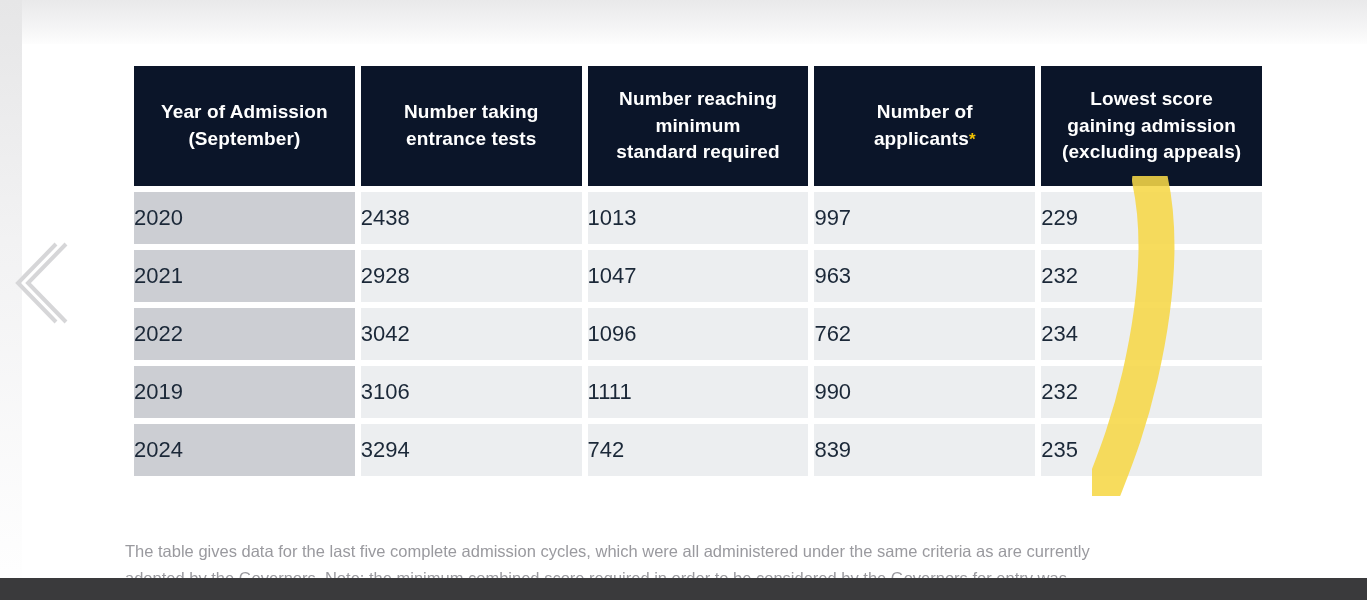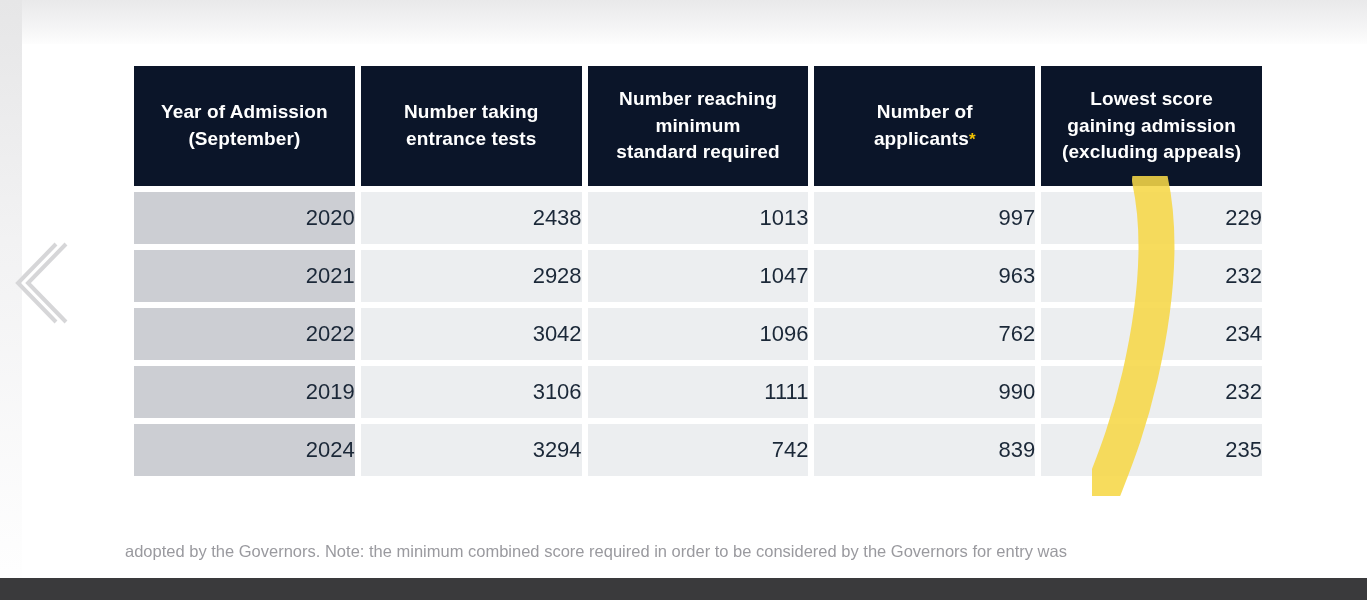--- a/index.html
+++ b/index.html
@@ -68,21 +68,21 @@
     letter-spacing: 0.1px;
   }
   table.admissions th .asterisk {
     color: #f2c200;
     font-size: 17px;
   }
   table.admissions td {
     background: #eceef0;
     color: #1b2838;
     font-size: 22px;
-    text-align: right;
+    text-align: left;
     vertical-align: middle;
     height: 52px;
     padding: 0;
     font-weight: normal;
   }
   table.admissions td.year-cell {
     background: #ccced3;
   }
 
   
@@ -212,16 +212,17 @@
   </table>
 </div>
 
 <div class="highlighter">
   <svg width="92" height="320" viewBox="0 0 92 320">
     <path d="M58 4 C 70 60, 64 130, 48 200 C 36 252, 22 286, 12 312" fill="none" stroke="#f6d747" stroke-width="36" stroke-linecap="round" opacity="0.88"></path>
   </svg>
 </div>
 
 <div class="footnote">
+  <div>The table gives data for the last five complete admission cycles, which were all administered under the same criteria as are currently</div>
   <div>adopted by the Governors. Note: the minimum combined score required in order to be considered by the Governors for entry was</div>
 </div>
 
 <div class="bottom-bar"></div>
 
 </body></html>

